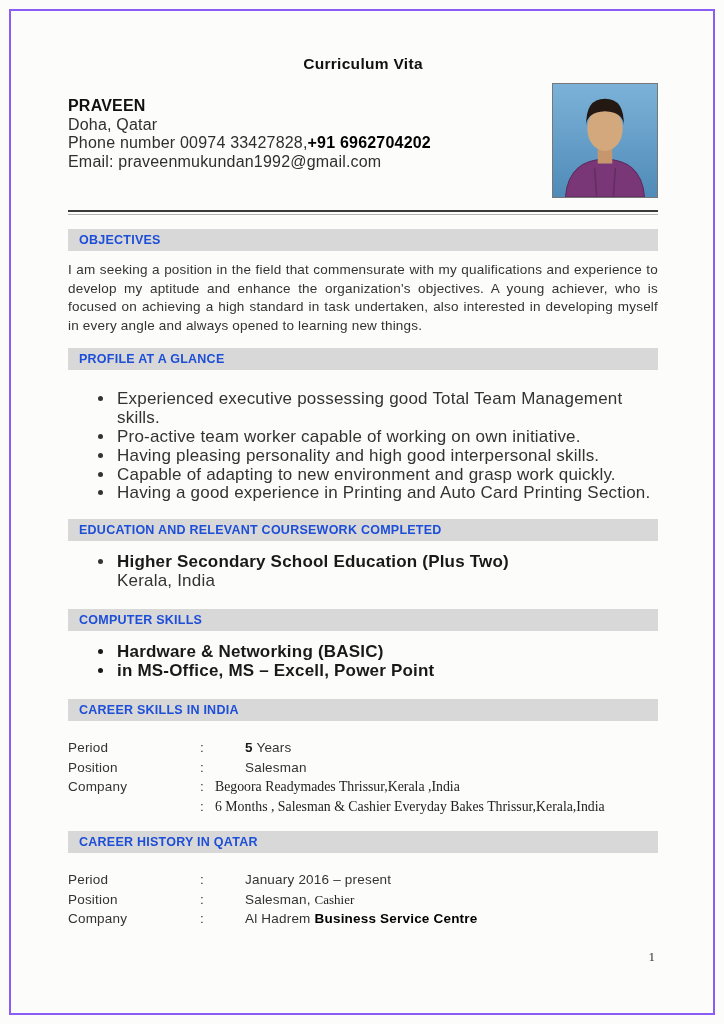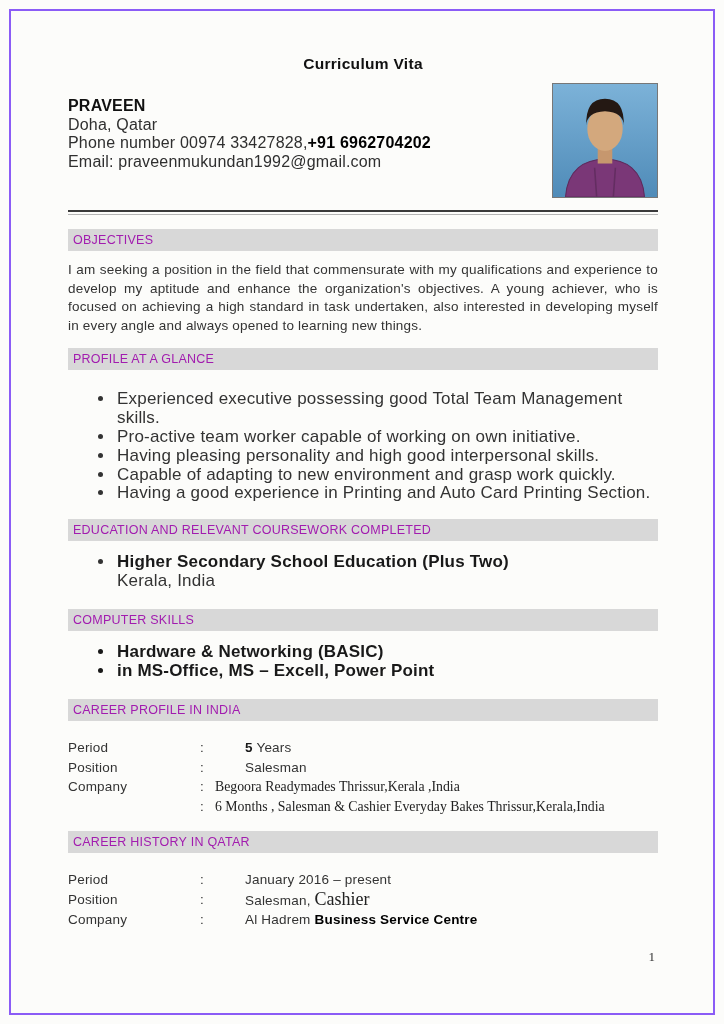--- a/index.html
+++ b/index.html
@@ -8,40 +8,40 @@
   .frame{position:absolute;top:9px;left:9px;right:9px;bottom:9px;border:2px solid #8b5cf6;
          padding:44px 55px 0 57px;box-sizing:border-box;}
   .title{margin:0;text-align:center;font-size:15.5px;font-weight:bold;color:#111;letter-spacing:.3px;}
   .header-row{display:flex;justify-content:space-between;margin-top:24px;}
   .contact{font-size:16px;line-height:18.5px;letter-spacing:.2px;}
   .contact-name{font-weight:bold;color:#111;}
   .phone-bold{font-weight:bold;color:#000;}
   .photo{width:104px;height:113px;border:1px solid #777;margin-top:-14px;flex:none;background:#6fa6cf;}
   .photo svg{display:block;width:100%;height:100%;}
   .rule{margin-top:12px;height:2px;border-top:2px solid #3a3a3a;border-bottom:1px solid #b5b5b5;}
-  .bar{background:#d8d8d8;font-weight:normal;font-size:12.5px;color:#a21caf;padding:4px 5px;letter-spacing:.25px;}
+  .bar{background:#d8d8d8;font-weight:bold;font-size:12.5px;color:#1d4ed8;padding:4px 11px;letter-spacing:.25px;}
   .sec-objectives{margin-top:14px}
   .sec-profile{margin-top:13px}
   .sec-education{margin-top:16px}
   .sec-computer{margin-top:18px}
   .sec-india{margin-top:19px}
   .sec-qatar{margin-top:15px}
   .para{margin:10px 0 0;font-size:13.5px;line-height:18.6px;text-align:justify;letter-spacing:.2px;color:#333;}
   .bullets{margin:20px 0 0;padding-left:47px;font-size:17px;line-height:18.8px;letter-spacing:.2px;color:#333;list-style:disc;}
   .bullets li{padding-left:2px;}
   .bullets.tightlist{margin-top:12px;}
   .bold{font-weight:bold;color:#191919;}
   .kv{margin-top:17px;font-size:13.5px;line-height:19.5px;letter-spacing:.2px;color:#333;}
   .kv-row{display:flex;}
   .kv-label{width:132px;flex:none;}
   .kv-colon{width:45px;flex:none;}
   .kv-colon.tight{width:15px;}
   .kv-value{flex:1;}
   .serif{font-family:"Liberation Serif","DejaVu Serif",serif;font-size:13.8px;letter-spacing:0;color:#222;}
-  .serif-small{font-family:"Liberation Serif","DejaVu Serif",serif;font-size:18px;letter-spacing:0;color:#222;}
+  .serif-small{font-family:"Liberation Serif","DejaVu Serif",serif;font-size:13px;letter-spacing:0;color:#222;}
   .heavy{font-weight:bold;color:#000;}
   .page-num{position:absolute;right:58px;bottom:48px;font-size:13px;font-family:"Liberation Serif","DejaVu Serif",serif;color:#333;}
 </style>
 </head>
 <body>
 
 <div class="sheet">
   <div class="frame">
 
     <h1 class="title">Curriculum Vita</h1>
@@ -102,21 +102,21 @@
 
     <section class="sec-computer">
       <div class="bar">COMPUTER SKILLS</div>
       <ul class="bullets tightlist">
         <li class="bold">Hardware &amp; Networking (BASIC)</li>
         <li class="bold">in MS-Office, MS – Excell, Power Point</li>
       </ul>
     </section>
 
     <section class="sec-india">
-      <div class="bar">CAREER PROFILE IN INDIA</div>
+      <div class="bar">CAREER SKILLS IN INDIA</div>
       <div class="kv">
         <div class="kv-row">
           <span class="kv-label">Period</span>
           <span class="kv-colon">:</span>
           <span class="kv-value"><b class="bold">5</b> <span>Years</span></span>
         </div>
         <div class="kv-row">
           <span class="kv-label">Position</span>
           <span class="kv-colon">:</span>
           <span class="kv-value">Salesman</span>

